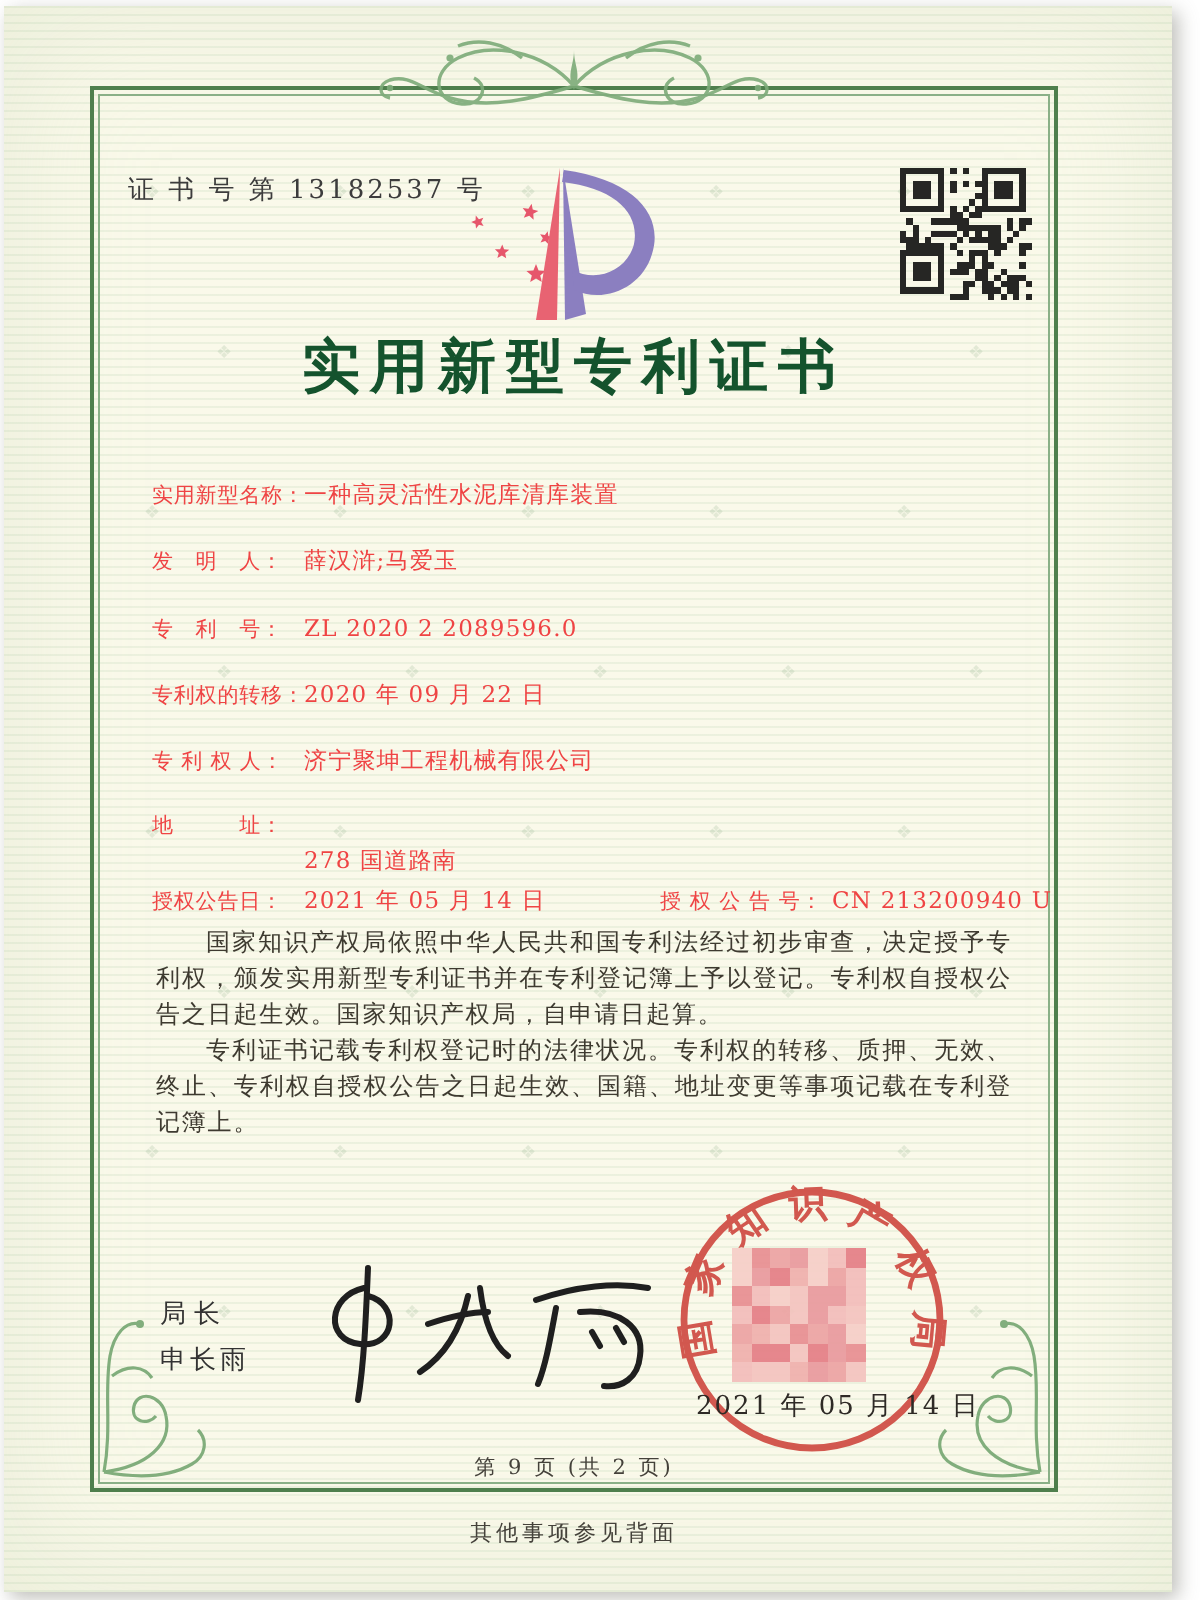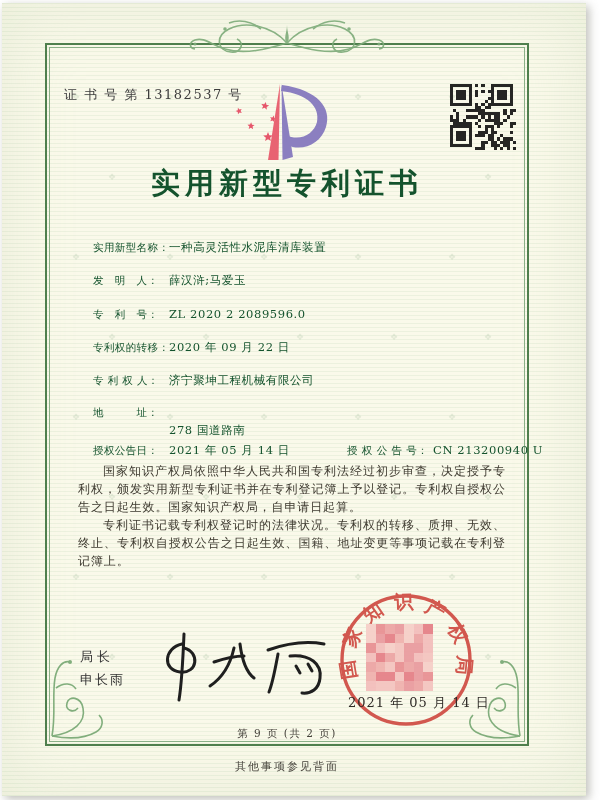--- a/index.html
+++ b/index.html
@@ -22,21 +22,21 @@
     position:absolute;left:45px;top:43px;width:484px;height:703px;
     border:2.5px solid #4f7f4d;box-sizing:border-box;z-index:2;
   }
   .frame-inner{position:absolute;inset:2px;border:1px solid #8ab087;}
   .abs{position:absolute;z-index:3;}
   .cert-no{left:64px;top:86px;font-size:13px;letter-spacing:1.5px;color:#3c3c3c;}
   .title{
     left:45px;top:164px;width:484px;text-align:center;
     font-size:29px;font-weight:bold;letter-spacing:5px;color:#14532d;
   }
-  .row{left:93px;width:452px;height:16px;color:#14532d;}
+  .row{left:76px;width:452px;height:16px;color:#ef4444;}
   .flabel{position:absolute;left:0;top:1px;font-size:10.5px;letter-spacing:.4px;white-space:nowrap;}
   .fvalue{position:absolute;left:76px;top:0;font-size:11.5px;letter-spacing:.6px;white-space:nowrap;}
   .fvalue2{position:absolute;left:76px;top:18px;font-size:11.5px;letter-spacing:.6px;white-space:nowrap;}
   .glabel{position:absolute;left:254px;top:1px;font-size:10.5px;letter-spacing:.5px;white-space:nowrap;}
   .gvalue{position:absolute;left:340px;top:0;font-size:11.5px;letter-spacing:.6px;white-space:nowrap;}
   .para{
     left:78px;width:428px;font-size:12px;line-height:18px;letter-spacing:.9px;
     color:#3e3a30;text-align:justify;text-indent:25px;
   }
   .director-label{left:80px;top:648px;font-size:13px;letter-spacing:4px;color:#333;}

